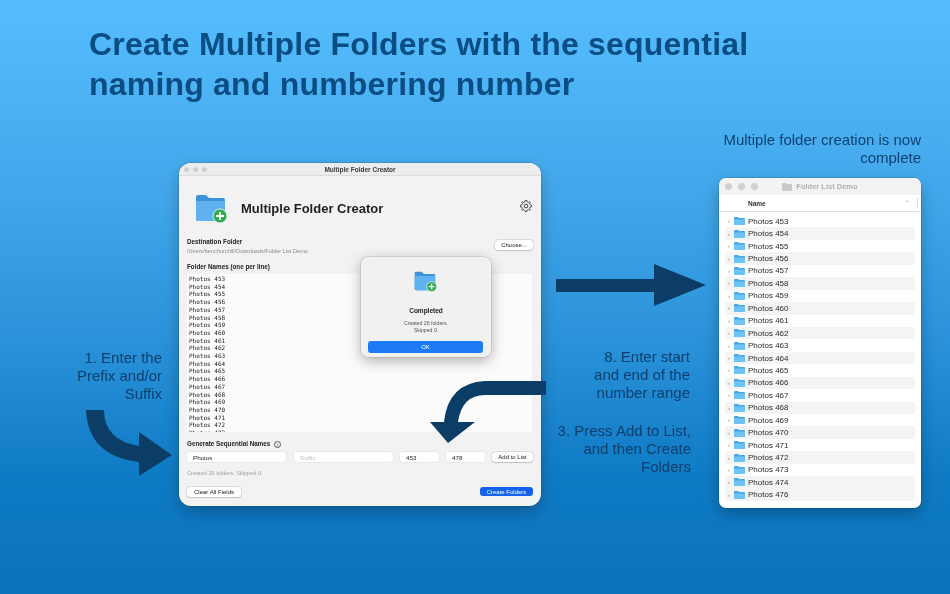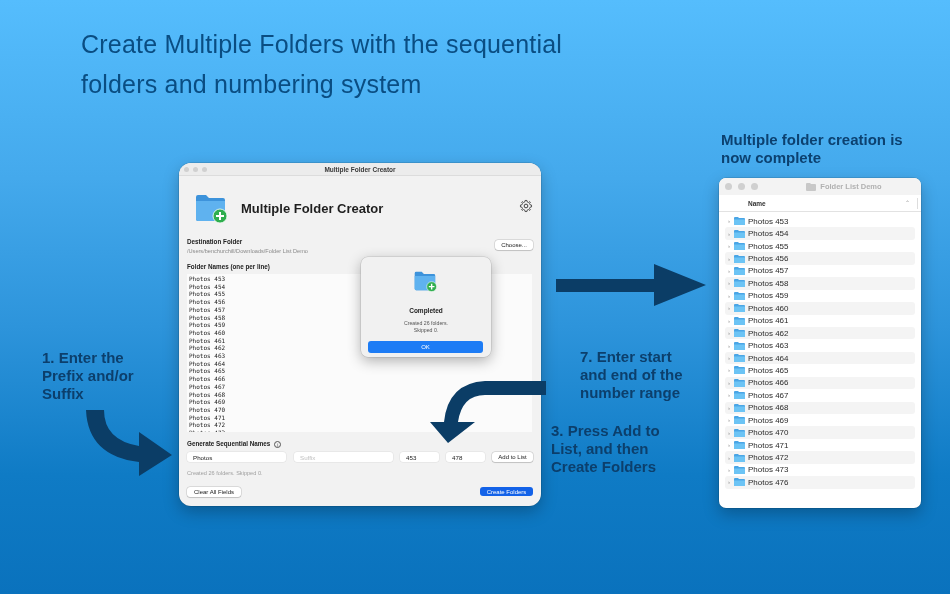--- a/index.html
+++ b/index.html
@@ -3,27 +3,27 @@
 <meta charset="utf-8">
 <style>
   * { box-sizing: border-box; margin: 0; padding: 0; }
   html, body { width: 950px; height: 594px; overflow: hidden; }
   body {
     position: relative;
     font-family: "Liberation Sans", sans-serif;
     background: linear-gradient(180deg, #55bdfd 0%, #44a9ec 30%, #2d94db 55%, #0f7bc5 80%, #0a72bd 100%);
   }
   .headline {
-    position: absolute; left: 81px; top: 24px; width: 760px;
-    font-size: 25px; font-weight: normal; line-height: 40px;
+    position: absolute; left: 89px; top: 24px; width: 760px;
+    font-size: 32px; font-weight: bold; line-height: 40px;
     color: #0a4d82; letter-spacing: 0.2px;
   }
   .callout {
-    position: absolute; font-weight: bold; color: #0c3f6c;
-    font-size: 15px; line-height: 18px;
+    position: absolute; font-weight: normal; color: #0c3f6c;
+    font-size: 15px; line-height: 18px; text-align: right;
   }
   .callout.c1 { left: 36px; top: 349px; width: 120px; margin-left: 6px; }
   .callout.c2 { left: 580px; top: 348px; width: 110px; }
   .callout.c3 { left: 551px; top: 422px; width: 140px; }
   .callout.c4 { left: 721px; top: 131px; width: 200px; color: #0c4170; }
 
   
   .app-win {
     position: absolute; left: 179px; top: 163px; width: 362px; height: 343px;
     background: #f2f2f2; border-radius: 12px;
@@ -82,44 +82,44 @@
   .finder {
     position: absolute; left: 719px; top: 178px; width: 202px; height: 330px;
     background: #fff; border-radius: 7px; overflow: hidden;
     box-shadow: 0 6px 16px rgba(0,0,0,0.25), 0 0 0 0.5px rgba(0,0,0,0.2);
   }
   .f-titlebar {
     height: 17px; background: #f3f3f3; position: relative; display: flex; align-items: center; justify-content: center;
   }
   .f-titlebar .traffic { left: 6px; top: 5px; gap: 6px; }
   .f-titlebar .traffic span { width: 7px; height: 7px; }
-  .f-title { font-size: 7.5px; font-weight: bold; color: #b0b0b0; display: flex; align-items: center; gap: 4px; padding-left: 48px; }
+  .f-title { font-size: 7.5px; font-weight: bold; color: #b0b0b0; display: flex; align-items: center; gap: 4px; }
   .f-header {
     height: 17px; border-bottom: 0.5px solid #e2e2e2; position: relative; background: #fff;
   }
   .f-header .nm { position: absolute; left: 29px; top: 5px; font-size: 6.5px; font-weight: bold; color: #333; }
   .f-header .sort { position: absolute; right: 11px; top: 4px; font-size: 6px; color: #999; }
   .f-header .sep { position: absolute; right: 4px; top: 3px; width: 0.5px; height: 11px; background: #ddd; }
   .f-list { padding: 3px 6px 0 6px; }
   .f-row { height: 12.45px; display: flex; align-items: center; border-radius: 3px; }
   .f-row.alt { background: #f4f4f4; }
   .f-row .chev { width: 8px; font-size: 6px; color: #888; text-align: center; }
   .f-row .fico { width: 11px; height: 8px; margin: 0 3px 0 1px; position: relative; }
   .f-row .nm { font-size: 8px; color: #2a2a2a; }
 </style>
 </head>
 <body>
 
 <div class="headline">
   <div>Create Multiple Folders with the sequential</div>
-  <div>folders and numbering system</div>
+  <div>naming and numbering number</div>
 </div>
 
 <div class="callout c1">1. Enter the Prefix and/or Suffix</div>
-<div class="callout c2">7. Enter start and end of the number range</div>
+<div class="callout c2">8. Enter start and end of the number range</div>
 <div class="callout c3">3. Press Add to List, and then Create Folders</div>
 <div class="callout c4">Multiple folder creation is now complete</div>
 
 <div class="app-win">
   <div class="titlebar">
     <div class="traffic">
       <span></span>
       <span></span>
       <span></span>
     </div>
@@ -387,20 +387,28 @@
           <path d="M0 2.5 L11 2.5 L11 7 Q11 8 10 8 L1 8 Q0 8 0 7 Z" fill="#6cc4f5"></path>
         </svg>
         <span class="nm">Photos 473</span>
       </div>
       <div class="f-row alt">
         <span class="chev">›</span>
         <svg class="fico" viewBox="0 0 11 8">
           <path d="M0 1 Q0 0 1 0 L4 0 L5 1 L10 1 Q11 1 11 2 L11 7 Q11 8 10 8 L1 8 Q0 8 0 7 Z" fill="#4aa6e6"></path>
           <path d="M0 2.5 L11 2.5 L11 7 Q11 8 10 8 L1 8 Q0 8 0 7 Z" fill="#6cc4f5"></path>
         </svg>
+        <span class="nm">Photos 474</span>
+      </div>
+      <div class="f-row alt">
+        <span class="chev">›</span>
+        <svg class="fico" viewBox="0 0 11 8">
+          <path d="M0 1 Q0 0 1 0 L4 0 L5 1 L10 1 Q11 1 11 2 L11 7 Q11 8 10 8 L1 8 Q0 8 0 7 Z" fill="#4aa6e6"></path>
+          <path d="M0 2.5 L11 2.5 L11 7 Q11 8 10 8 L1 8 Q0 8 0 7 Z" fill="#6cc4f5"></path>
+        </svg>
         <span class="nm">Photos 476</span>
       </div>
     </div>
 </div>
 
 <svg style="position:absolute; left:84px; top:410px;" width="90" height="66" viewBox="0 0 90 66">
   <path d="M2 0 L20 0 Q20 30 55 36 L55 22 L88 45 L55 66 L55 52 Q4 46 2 0 Z" fill="#0b3d66"></path>
 </svg>
 <svg style="position:absolute; left:556px; top:264px;" width="152" height="42" viewBox="0 0 152 42">
   <path d="M0 15 L98 15 L98 0 L150 21 L98 42 L98 28 L0 28 Z" fill="#0b3d66"></path>

